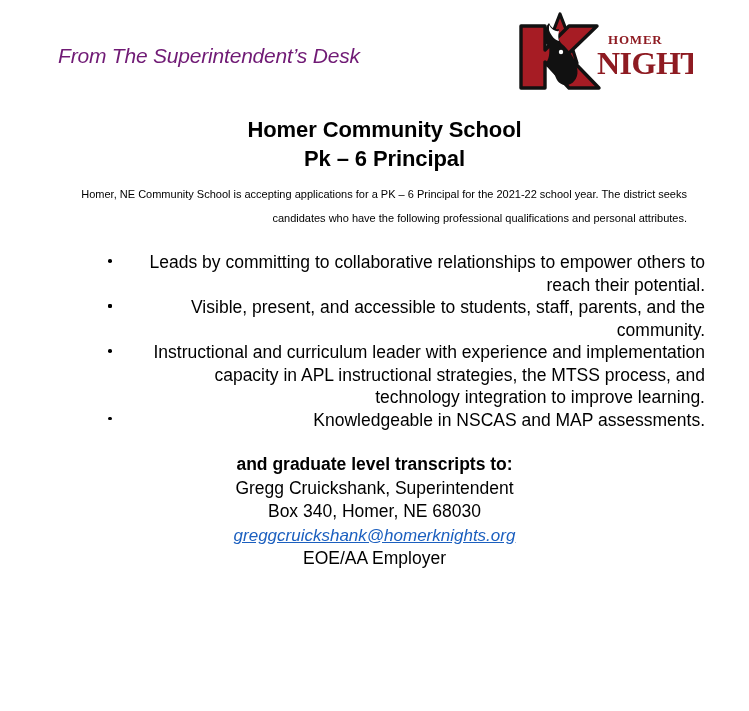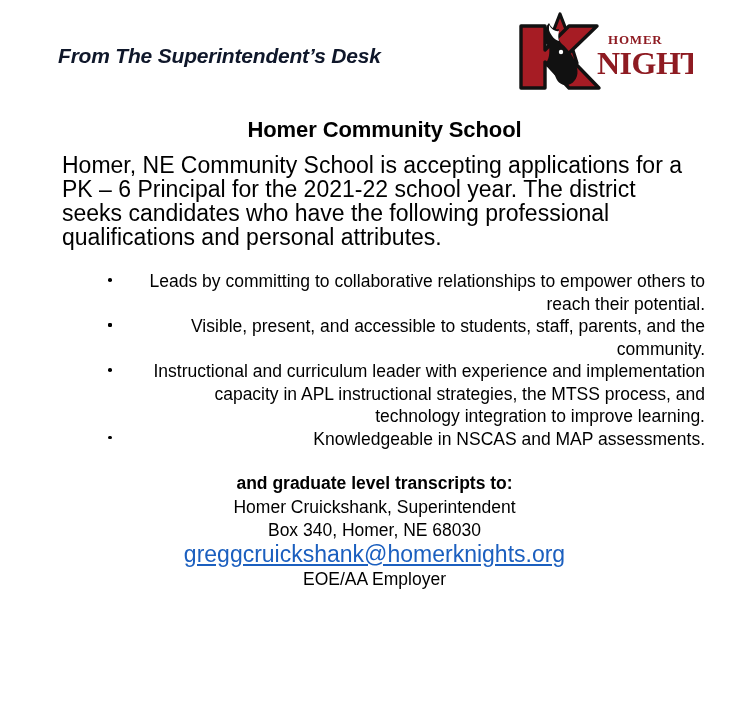--- a/index.html
+++ b/index.html
@@ -22,23 +22,23 @@
     left: 0;
     top: 0;
     width: 749px;
     height: 115px;
   }
   .header-title {
     position: absolute;
     left: 58px;
     top: 44px;
     font-size: 21px;
-    font-weight: bold;
+    font-weight: normal;
     font-style: italic;
-    color: #0f172a;
+    color: #701a75;
     letter-spacing: -0.2px;
     white-space: nowrap;
   }
 
   
   .logo {
     position: absolute;
     left: 513px;
     top: 12px;
     width: 180px;
@@ -58,22 +58,22 @@
     text-align: center;
     font-weight: bold;
     font-size: 22px;
     line-height: 29px;
     letter-spacing: -0.1px;
   }
   .title-line { display: block; margin-left: 20px; }
 
   .intro {
     margin: 9px 62px 0 62px;
-    text-align: left;
-    font-size: 23px;
+    text-align: right;
+    font-size: 11px;
     line-height: 24px;
   }
 
   .bullets {
     margin: 21px 0 0 0;
     padding: 0;
     list-style: none;
   }
   .bullet-item {
     position: relative;
@@ -98,23 +98,24 @@
   }
   .closing-line {
     display: block;
     font-size: 17.5px;
     line-height: 23.5px;
   }
   .closing-line.bold { font-weight: bold; }
   .email-link {
     color: #1B5FBF;
     text-decoration: underline;
-    font-size: 23px;
+    font-size: 17px;
     line-height: 23.5px;
     display: inline-block;
+    font-style: italic;
   }
 </style>
 </head>
 <body>
 
 <div class="header">
 
   <div class="header-title">From The Superintendent’s Desk</div>
 
   <div class="logo">
@@ -140,20 +141,21 @@
 
       <text x="84" y="62" font-family="'Liberation Serif', serif" font-size="32" font-weight="bold" fill="#8E1B22" letter-spacing="-0.5">NIGHTS</text>
     </svg>
   </div>
 </div>
 
 <div class="doc">
 
   <div class="title-block">
     <span class="title-line">Homer Community School</span>
+    <span class="title-line">Pk – 6 Principal</span>
   </div>
 
   <p class="intro">Homer, NE Community School is accepting applications for a PK – 6 Principal for the 2021-22 school year.  The district seeks candidates who have the following professional qualifications and personal attributes.</p>
 
   <ul class="bullets">
     <li class="bullet-item">
       <span class="bullet-dot"></span>
       <span>Leads by committing to collaborative relationships to empower others to reach their potential.</span>
     </li>
     <li class="bullet-item">
@@ -168,21 +170,21 @@
       <span>Instructional and curriculum leader with experience and implementation capacity in APL instructional strategies, the MTSS process, and technology integration to improve learning.</span>
     </li>
     <li class="bullet-item">
       <span class="bullet-dot"></span>
       <span>Knowledgeable in NSCAS and MAP assessments.</span>
     </li>
   </ul>
 
   <div class="closing">
     <span class="closing-line bold">and graduate level transcripts to:</span>
-    <span class="closing-line">Homer Cruickshank, Superintendent</span>
+    <span class="closing-line">Gregg Cruickshank, Superintendent</span>
     <span class="closing-line">Box 340, Homer, NE  68030</span>
     <span class="closing-line">
       <a class="email-link" href="#">greggcruickshank@homerknights.org</a>
     </span>
     <span class="closing-line">EOE/AA Employer</span>
   </div>
 
 </div>
 
 </body></html>

